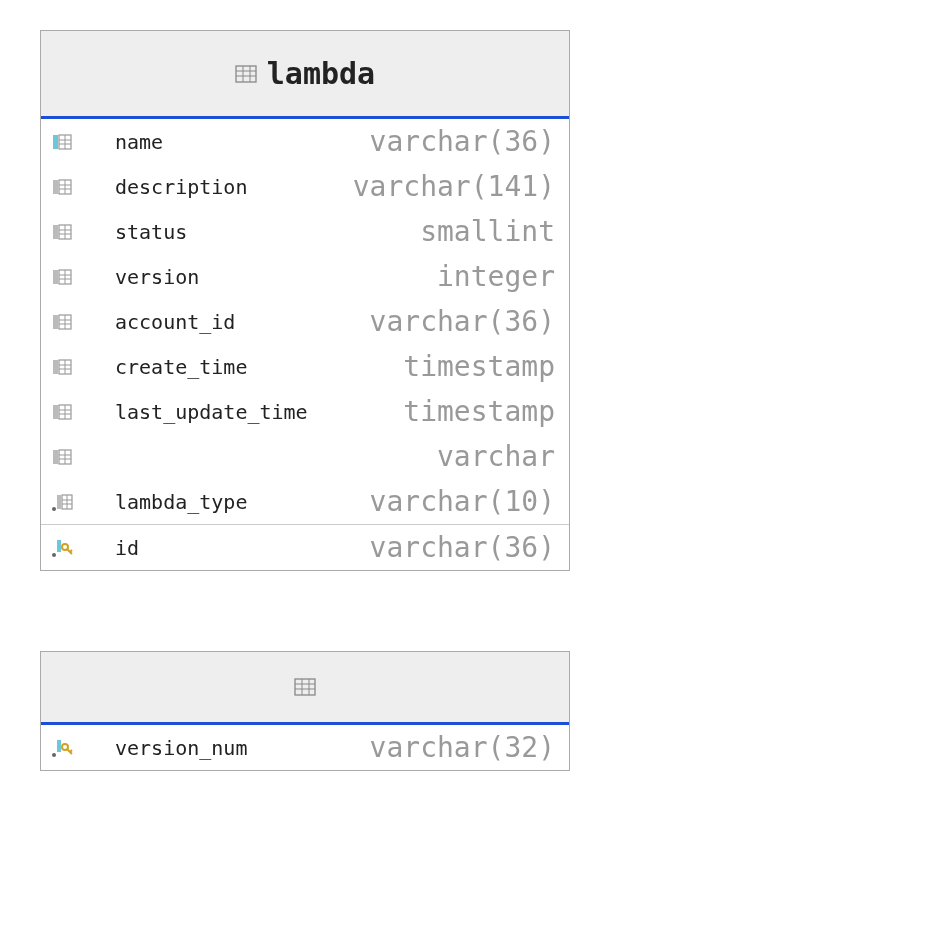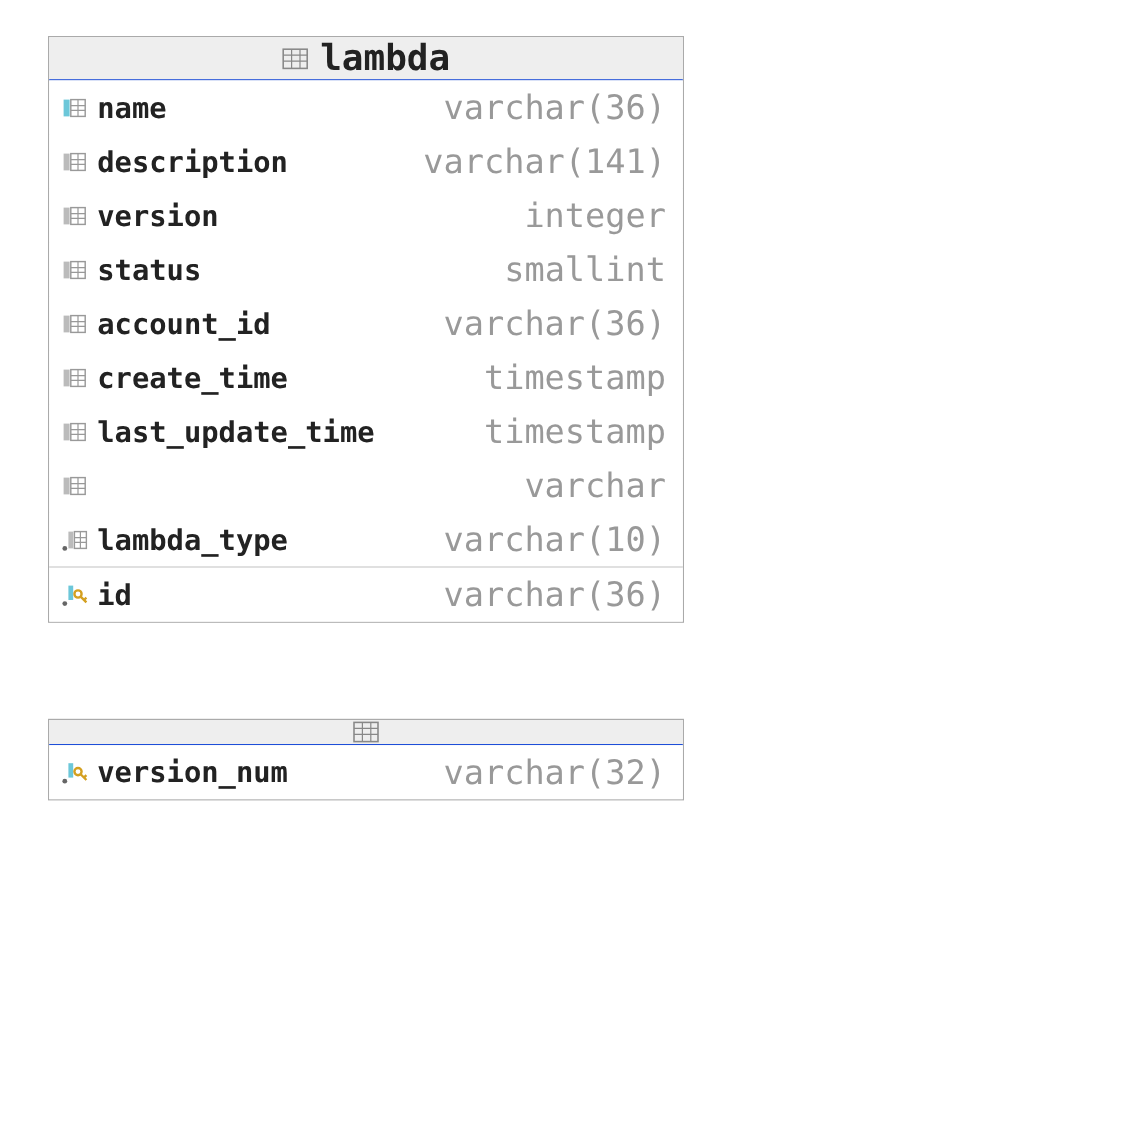--- a/index.html
+++ b/index.html
@@ -9,25 +9,25 @@
       padding: 30px 40px;
       width: 950px;
     }
     .table-box {
       border: 1px solid #aaa;
       width: 530px;
       margin-bottom: 80px;
     }
     .table-header {
       background: #eeeeee;
-      border-bottom: 1px solid #1d4ed8;
+      border-bottom: 3px solid #1d4ed8;
       display: flex;
       align-items: center;
       justify-content: center;
-      padding: 0 12px;
+      padding: 25px 12px;
       gap: 10px;
     }
     .table-header .title {
       font-weight: bold;
       font-size: 30px;
       color: #222;
     }
     .column-row {
       display: flex;
       align-items: center;
@@ -37,24 +37,25 @@
     }
     .column-row.sep-above {
       border-top: 1px solid #ccc;
     }
     .col-icon {
       width: 22px;
       height: 20px;
       flex-shrink: 0;
     }
     .col-name {
-      font-weight: bold;
-      font-size: 24px;
+      font-weight: normal;
+      font-size: 20px;
       color: #222;
       flex: 0 0 auto;
+      margin-left: 34px;
     }
     .spacer { flex: 1; }
     .col-type {
       font-size: 28px;
       color: #999;
       font-weight: normal;
     }
     
     .tbl-icon {
       width: 22px;
@@ -101,35 +102,35 @@
         <span class="col-type">varchar(141)</span>
       </div>
       <div class="column-row">
         <svg class="col-icon" viewBox="0 0 22 20">
       <rect x="2" y="3" width="5" height="14" fill="#bbb"></rect>
       <rect x="8" y="3" width="12" height="14" fill="none" stroke="#999" stroke-width="1.2"></rect>
       <line x1="8" y1="8" x2="20" y2="8" stroke="#999"></line>
       <line x1="8" y1="12" x2="20" y2="12" stroke="#999"></line>
       <line x1="14" y1="3" x2="14" y2="17" stroke="#999"></line>
     </svg>
+        <span class="col-name">status</span>
+        <span class="spacer"></span>
+        <span class="col-type">smallint</span>
+      </div>
+      <div class="column-row">
+        <svg class="col-icon" viewBox="0 0 22 20">
+      <rect x="2" y="3" width="5" height="14" fill="#bbb"></rect>
+      <rect x="8" y="3" width="12" height="14" fill="none" stroke="#999" stroke-width="1.2"></rect>
+      <line x1="8" y1="8" x2="20" y2="8" stroke="#999"></line>
+      <line x1="8" y1="12" x2="20" y2="12" stroke="#999"></line>
+      <line x1="14" y1="3" x2="14" y2="17" stroke="#999"></line>
+    </svg>
         <span class="col-name">version</span>
         <span class="spacer"></span>
         <span class="col-type">integer</span>
-      </div>
-      <div class="column-row">
-        <svg class="col-icon" viewBox="0 0 22 20">
-      <rect x="2" y="3" width="5" height="14" fill="#bbb"></rect>
-      <rect x="8" y="3" width="12" height="14" fill="none" stroke="#999" stroke-width="1.2"></rect>
-      <line x1="8" y1="8" x2="20" y2="8" stroke="#999"></line>
-      <line x1="8" y1="12" x2="20" y2="12" stroke="#999"></line>
-      <line x1="14" y1="3" x2="14" y2="17" stroke="#999"></line>
-    </svg>
-        <span class="col-name">status</span>
-        <span class="spacer"></span>
-        <span class="col-type">smallint</span>
       </div>
       <div class="column-row">
         <svg class="col-icon" viewBox="0 0 22 20">
       <rect x="2" y="3" width="5" height="14" fill="#bbb"></rect>
       <rect x="8" y="3" width="12" height="14" fill="none" stroke="#999" stroke-width="1.2"></rect>
       <line x1="8" y1="8" x2="20" y2="8" stroke="#999"></line>
       <line x1="8" y1="12" x2="20" y2="12" stroke="#999"></line>
       <line x1="14" y1="3" x2="14" y2="17" stroke="#999"></line>
     </svg>
         <span class="col-name">account_id</span>

